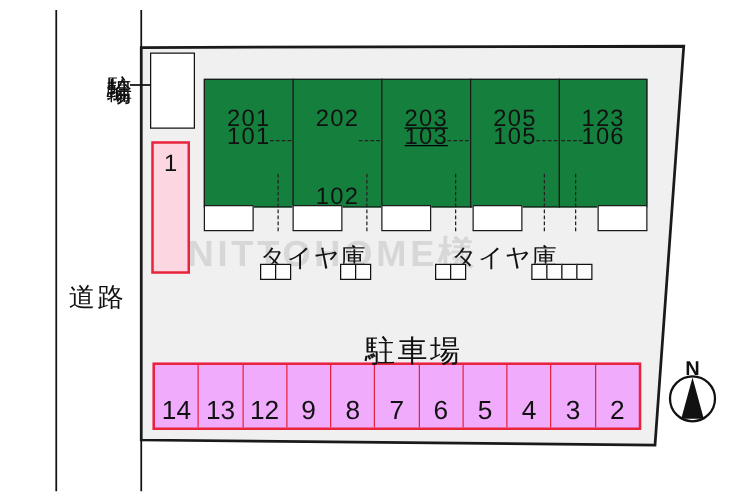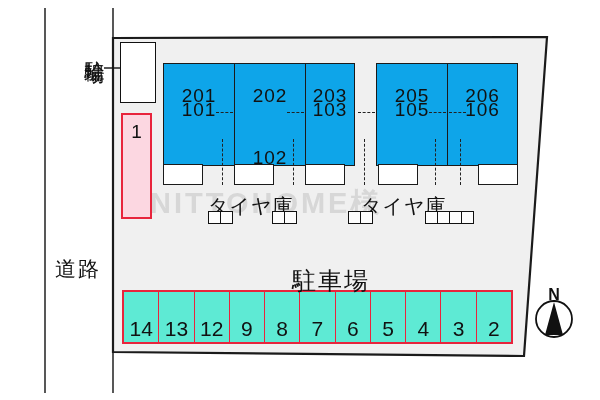--- a/index.html
+++ b/index.html
@@ -34,21 +34,21 @@
   
   .stall-one{
     left:121px;top:113px;width:31px;height:106px;
     background:#fcd7e1;border:2px solid #e8243c;
     z-index:2;text-align:center;font-size:19px;color:#111;
     padding-top:6px;
   }
 
   
   .unit{
-    top:63px;height:103px;background:#0ea5e9;
+    top:63px;height:103px;background:#15803d;
     border:1.8px solid #1a1a1a;z-index:2;
     display:flex;flex-direction:column;align-items:center;
     padding-top:25px;
   }
   .unit .num{font-size:19px;line-height:14px;color:#111;letter-spacing:1px;}
 
   .porch{
     top:164px;width:40px;height:21px;background:#ffffff;
     border:1.6px solid #1a1a1a;z-index:3;
   }
@@ -59,21 +59,21 @@
   .tire-label{font-size:20px;color:#111;z-index:3;letter-spacing:1px;}
   .tire-box{
     top:211px;width:13px;height:13px;background:#fdfdfd;
     border:1.6px solid #111;z-index:3;
   }
 
   
   .parking-title{font-size:24px;color:#111;z-index:3;letter-spacing:2px;}
   .parking-row{
     left:122px;top:290px;width:391px;height:54px;
-    border:2px solid #e8243c;background:#5eead4;
+    border:2px solid #e8243c;background:#f0abfc;
     display:flex;z-index:2;
   }
   .stall{
     flex:1;display:flex;align-items:flex-end;justify-content:center;
     border-right:1.6px solid #e8243c;
     font-size:21px;color:#111;padding-bottom:1px;
   }
   .stall:last-child{border-right:none;}
 
   
@@ -99,45 +99,45 @@
 
     <g>
       <circle cx="554" cy="319" r="18" fill="none" stroke="#111" stroke-width="1.8"></circle>
       <polygon points="554,302 563,335 545,335" fill="#111"></polygon>
       <text x="554" y="300" text-anchor="middle" font-size="16" font-weight="bold" fill="#111">N</text>
     </g>
   </svg>
 
   <div class="abs watermark">NITTOHOME様</div>
 
-  <div class="abs road-label" style="left:55px;top:224px;margin-top:31px;">道路</div>
+  <div class="abs road-label" style="left:55px;top:224px;">道路</div>
   <div class="abs bike-label" style="left:85px;top:44px;">駐輪場</div>
 
   <div class="abs bike-rect"></div>
 
   <div class="abs stall-one">1</div>
 
   <div class="abs unit" style="left:163px;width:72px;">
     <span class="num">201</span>
     <span class="num">101</span>
   </div>
   <div class="abs unit" style="left:234px;width:72px;justify-content:space-between;">
     <span class="num">202</span>
     <span class="num">102</span>
   </div>
-  <div class="abs unit" style="left:305px;width:50px;">
+  <div class="abs unit" style="left:305px;width:72px;text-decoration:underline;">
     <span class="num">203</span>
     <span class="num">103</span>
   </div>
   <div class="abs unit" style="left:376px;width:72px;align-items:center;">
     <span class="num">205</span>
     <span class="num">105</span>
   </div>
   <div class="abs unit" style="left:447px;width:71px;">
-    <span class="num">206</span>
+    <span class="num">123</span>
     <span class="num">106</span>
   </div>
 
   <div class="abs porch" style="left:163px;"></div>
   <div class="abs porch" style="left:234px;"></div>
   <div class="abs porch" style="left:305px;"></div>
   <div class="abs porch" style="left:378px;"></div>
   <div class="abs porch" style="left:478px;"></div>
 
   <div class="abs dash-v" style="left:222px;"></div>

